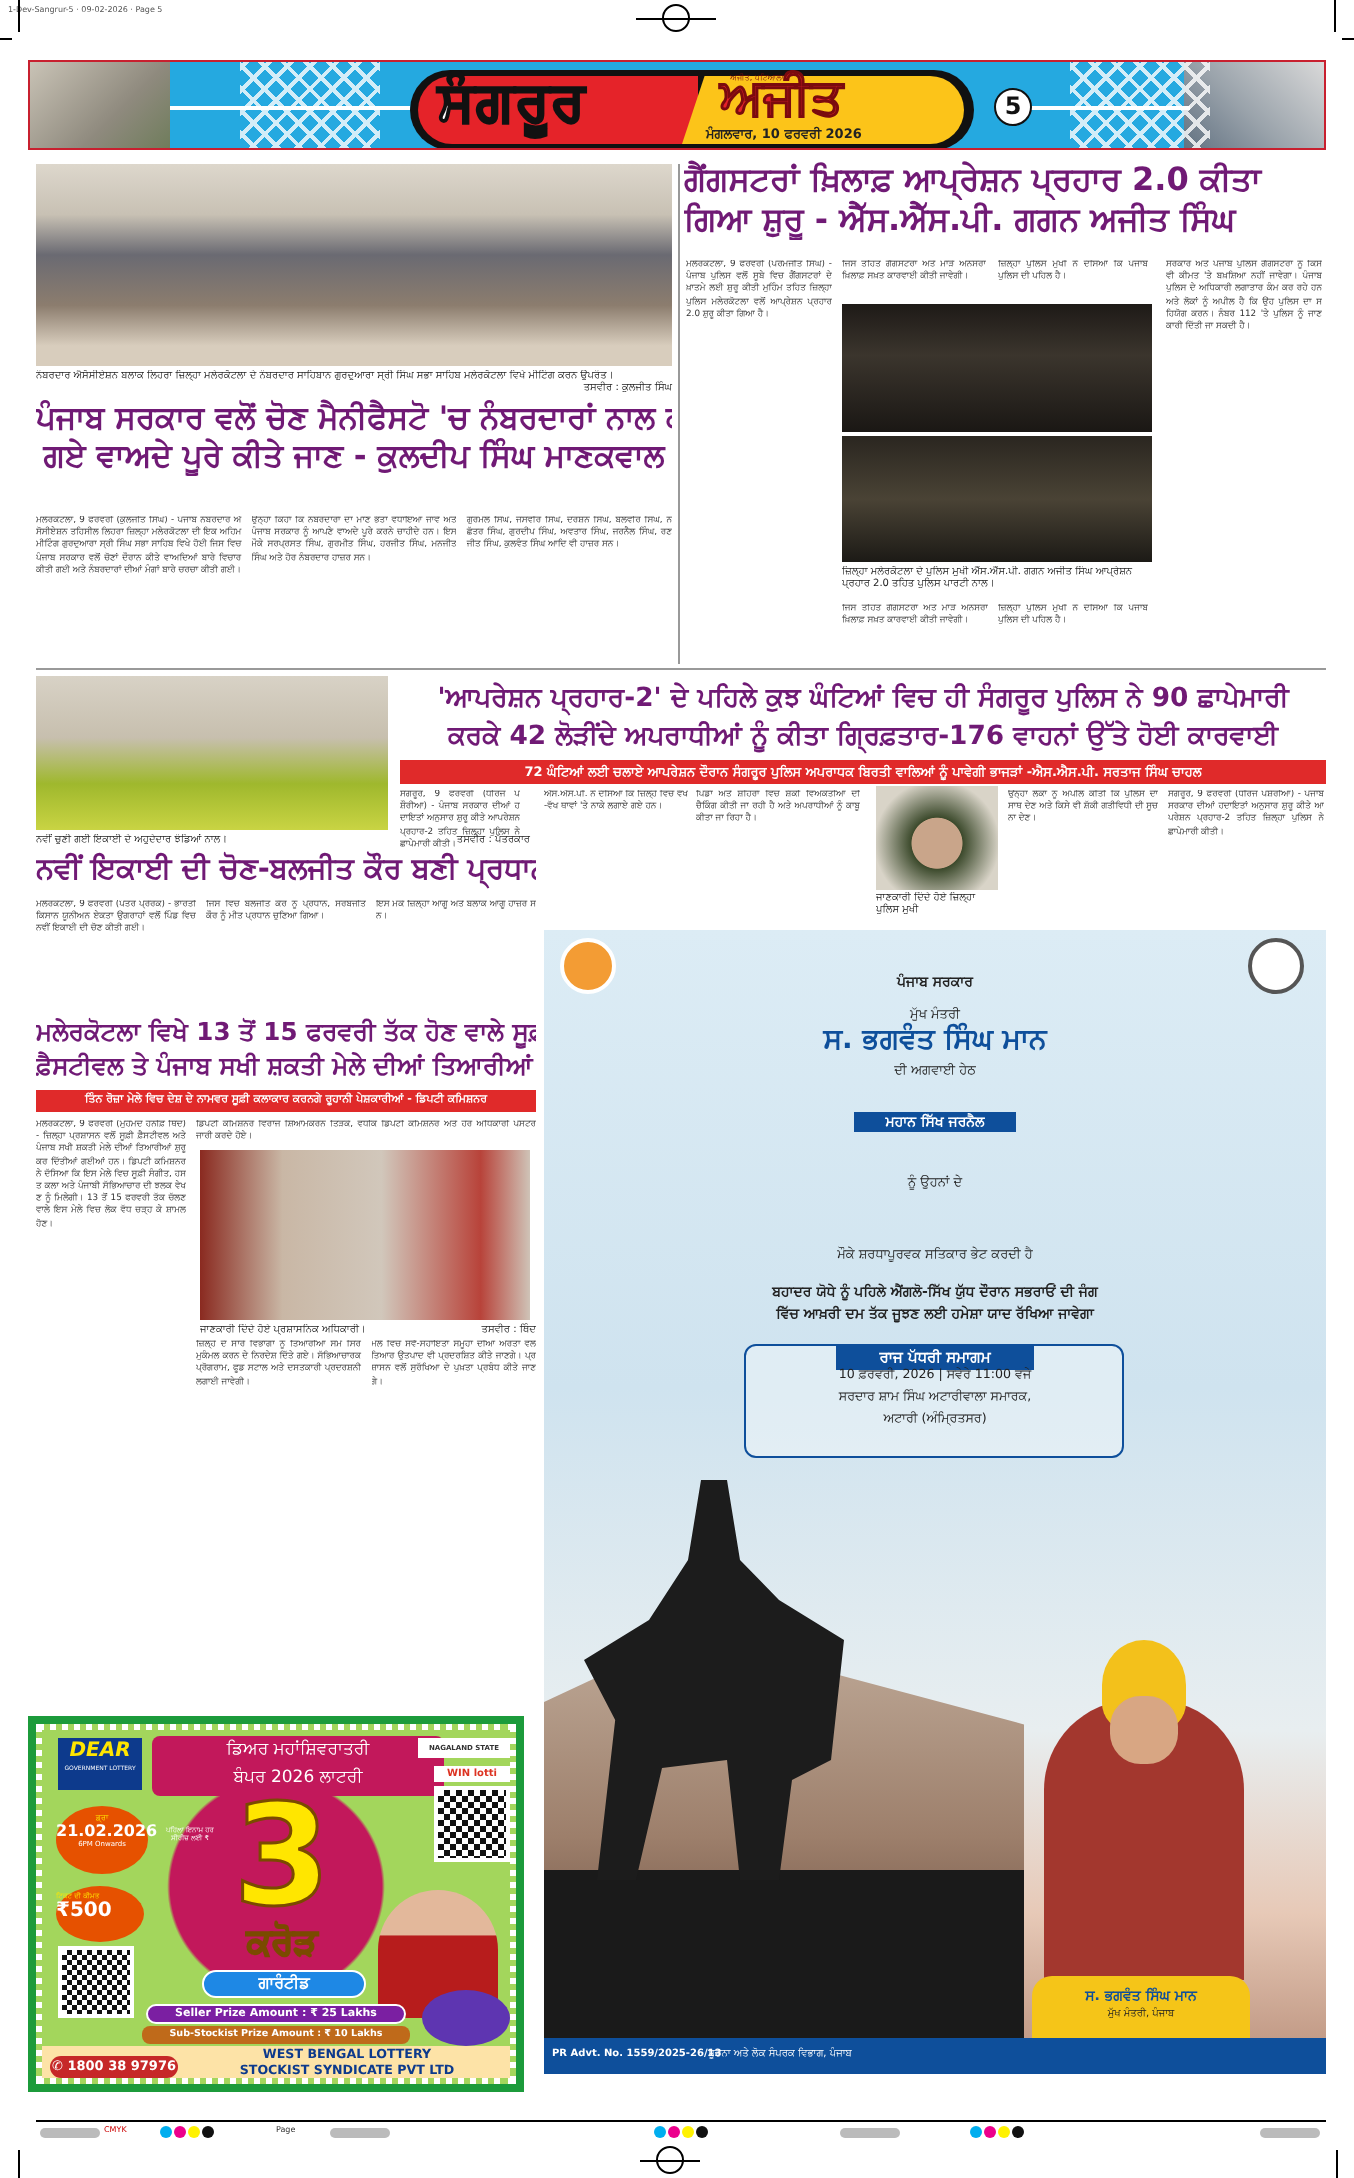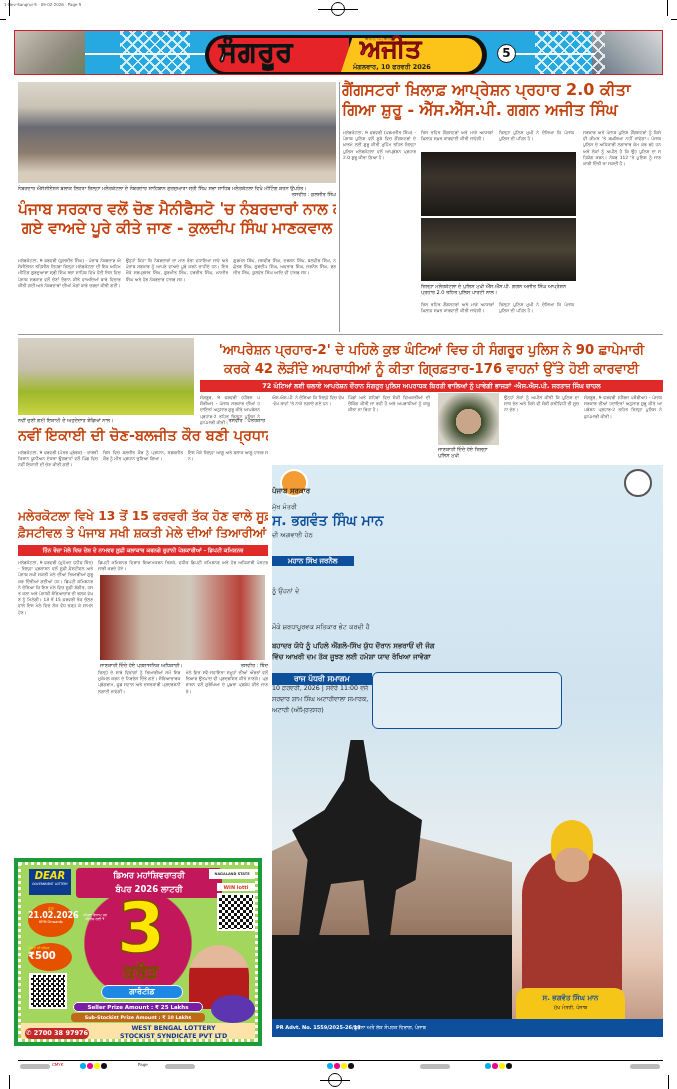--- a/index.html
+++ b/index.html
@@ -27,31 +27,31 @@
   .logo-yellow { left: 136px; top: 3px; width: 141px; height: 34px; background: #fcc419; border-radius: 0 18px 18px 0; clip-path: polygon(8% 0,100% 0,100% 100%,0 100%); }
   .logo-sang { left: 14px; top: 1px; font-size: 27px; font-weight: bold; color: #fff; -webkit-text-stroke: 1px #111; letter-spacing: 1px; }
   .logo-ajit { left: 155px; top: -1px; font-size: 25px; font-weight: bold; color: #e52329; -webkit-text-stroke: .6px #7a0b0e; }
   .logo-small { left: 160px; top: 1px; font-size: 4px; color: #7a0b0e; }
   .logo-date { left: 148px; top: 28px; font-size: 6.5px; font-weight: bold; color: #222; white-space: nowrap; }
   .page-num { left: 482px; top: 13px; width: 19px; height: 19px; border-radius: 50%; background: #fff; border: 1.5px solid #111; font-size: 12px; font-weight: bold; text-align: center; line-height: 16px; }
 
   
   .photo { background: #bbb; overflow: hidden; }
   .caption { font-size: 5px; line-height: 6px; color: #222; }
-  .headline { font-weight: bold; color: #c2410c; text-align: center; white-space: nowrap; overflow: hidden; }
+  .headline { font-weight: bold; color: #701a75; text-align: center; white-space: nowrap; overflow: hidden; }
   .cols { display: flex; gap: 5px; }
   .col { flex: 1; font-size: 4.4px; line-height: 6.2px; color: #333; text-align: justify; overflow: hidden; word-break: break-all; }
   .redbar { background: #e02a2a; color: #fff; font-weight: bold; text-align: center; white-space: nowrap; overflow: hidden; }
   .vrule { width: 1px; background: #999; }
   .hrule { height: 1px; background: #999; }
 
   
   .ad { left: 272px; top: 465px; width: 391px; height: 572px; overflow: hidden;
         background: linear-gradient(180deg,#dcecf5 0%,#cfe3ef 40%,#e8eef0 70%,#e7c9b7 86%,#b98f7a 100%); }
-  .ad-txt { left: 0; width: 391px; text-align: left; white-space: nowrap; }
+  .ad-txt { left: 0; width: 391px; text-align: center; white-space: nowrap; }
   .ad-blue { color: #0e4f9b; }
   .ad-tag { background: #0e4f9b; color: #fff; font-weight: bold; display: inline-block; padding: 1px 16px; }
   .ad-box { left: 100px; top: 263px; width: 190px; height: 57px; border: 1px solid #0e4f9b; border-radius: 6px; background: rgba(255,255,255,.35); }
   .ad-footer { left: 0; top: 554px; width: 391px; height: 18px; background: #0e4f9b; }
   .cm-card { left: 244px; top: 523px; width: 109px; height: 38px; background: #f5c518; border-radius: 10px 10px 0 0; text-align: center; }
 
   
   .lot { left: 18px; top: 862px; width: 240px; height: 180px; border: 3px dotted #fff; outline: 4px solid #1c9b3b; background: radial-gradient(circle at 50% 45%, #c2185b 0 35%, #a3d65c 36%); overflow: hidden; }
 </style>
 </head>
@@ -181,21 +181,21 @@
     <span class="abs" style="left:4px;top:5px;font-size:5px;color:#fff;font-weight:bold;white-space:nowrap">PR Advt. No. 1559/2025-26/13</span>
     <span class="abs" style="left:82px;top:5px;font-size:5px;color:#fff;white-space:nowrap">ਸੂਚਨਾ ਅਤੇ ਲੋਕ ਸੰਪਰਕ ਵਿਭਾਗ, ਪੰਜਾਬ</span>
   </div>
 </div>
 
 <div class="abs lot">
   <div class="abs" style="left:8px;top:4px;width:42px;height:26px;background:#0d3a8c;color:#ffe600;text-align:center">
     <div style="font-size:10px;font-weight:bold;font-style:italic;line-height:13px">DEAR</div>
     <div style="font-size:3px;color:#fff;line-height:4px">GOVERNMENT LOTTERY</div>
   </div>
-  <div class="abs" style="left:55px;top:3px;width:146px;height:30px;background:#c2185b;border-radius:4px;text-align:center;color:#fff;font-weight:bold">
+  <div class="abs" style="left:55px;top:3px;width:146px;height:30px;background:#c2185b;border-radius:4px;text-align:center;color:#fff;font-weight:normal">
     <div style="font-size:8.5px;line-height:14px">ਡਿਅਰ ਮਹਾਂਸ਼ਿਵਰਾਤਰੀ</div>
     <div style="font-size:8.5px;line-height:14px">ਬੰਪਰ 2026 ਲਾਟਰੀ</div>
   </div>
   <div class="abs" style="left:188px;top:4px;width:46px;height:10px;background:#fff;font-size:3.5px;font-weight:bold;color:#333;text-align:center;line-height:10px;overflow:hidden">NAGALAND STATE LOTTERIES</div>
   <div class="abs" style="left:196px;top:18px;width:38px;height:8px;background:#fff;font-size:5px;font-weight:bold;color:#d32;text-align:center;line-height:8px">WIN lotti</div>
   <div class="abs" style="left:196px;top:28px;width:38px;height:38px;background:repeating-conic-gradient(#111 0 25%,#fff 0 50%) 0 0/6px 6px;border:2px solid #fff"></div>
   <div class="abs" style="left:7px;top:38px;width:46px;height:34px;background:#e65100;border-radius:50%;text-align:center;color:#fff">
     <div style="font-size:4px;color:#ffe600;margin-top:3px">ਡ੍ਰਾ</div>
     <div style="font-size:8px;font-weight:bold">21.02.2026</div>
     <div style="font-size:3.5px">6PM Onwards</div>
@@ -208,21 +208,21 @@
   <div class="abs" style="left:85px;top:28px;width:70px;font-size:70px;font-weight:bold;color:#ffe600;text-align:center;line-height:70px;-webkit-text-stroke:1.5px #7a4a00">3</div>
   <div class="abs" style="left:72px;top:96px;width:96px;font-size:18px;font-weight:bold;color:#ffe600;text-align:center;-webkit-text-stroke:.8px #7a4a00">ਕਰੋੜ</div>
   <div class="abs" style="left:80px;top:120px;width:82px;height:14px;background:#1e88e5;border:1.5px solid #fff;border-radius:7px;font-size:8px;font-weight:bold;color:#fff;text-align:center;line-height:11px">ਗਾਰੰਟੀਡ</div>
   <div class="abs" style="left:168px;top:80px;width:60px;height:64px;background:linear-gradient(180deg,#e3b89b 0 35%,#b71c1c 36%);border-radius:30px 30px 0 0"></div>
   <div class="abs" style="left:8px;top:108px;width:38px;height:36px;background:repeating-conic-gradient(#111 0 25%,#fff 0 50%) 0 0/5px 5px;border:2px solid #fff"></div>
   <div class="abs" style="left:52px;top:137px;width:130px;height:10px;background:#7b1fa2;border:1px solid #fff;border-radius:5px;font-size:5.5px;font-weight:bold;color:#fff;text-align:center;line-height:8px;white-space:nowrap">Seller Prize Amount : ₹ 25 Lakhs</div>
   <div class="abs" style="left:50px;top:148px;width:134px;height:9px;background:#bf6a1a;border-radius:4px;font-size:4.8px;font-weight:bold;color:#fff;text-align:center;line-height:9px;white-space:nowrap">Sub-Stockist Prize Amount : ₹ 10 Lakhs</div>
   <div class="abs" style="left:190px;top:130px;width:44px;height:28px;background:#5e35b1;border-radius:50%"></div>
   <div class="abs" style="left:0;top:158px;width:240px;height:20px;background:#fde3a7"></div>
   <div class="abs" style="left:4px;top:163px;width:64px;height:11px;background:#c62828;border-radius:6px;font-size:6.5px;font-weight:bold;color:#fff;text-align:center;line-height:11px">
-    <span>✆ </span><span>2700 38 97976</span>
+    <span>✆ </span><span>1800 38 97976</span>
   </div>
   <div class="abs" style="left:70px;top:159px;width:165px;text-align:center;font-size:6.3px;font-weight:bold;color:#0d3a8c;line-height:8px">
     <div>WEST BENGAL LOTTERY</div>
     <div>STOCKIST SYNDICATE PVT LTD</div>
   </div>
 </div>
 
 <div class="abs crop-h" style="left:18px;top:1060px;width:645px"></div>
 <div class="abs" style="left:20px;top:1064px;width:30px;height:5px;background:#bbb;border-radius:3px"></div>
 <div class="abs" style="left:52px;top:1062px;font-size:4px;color:#c00">CMYK</div>

